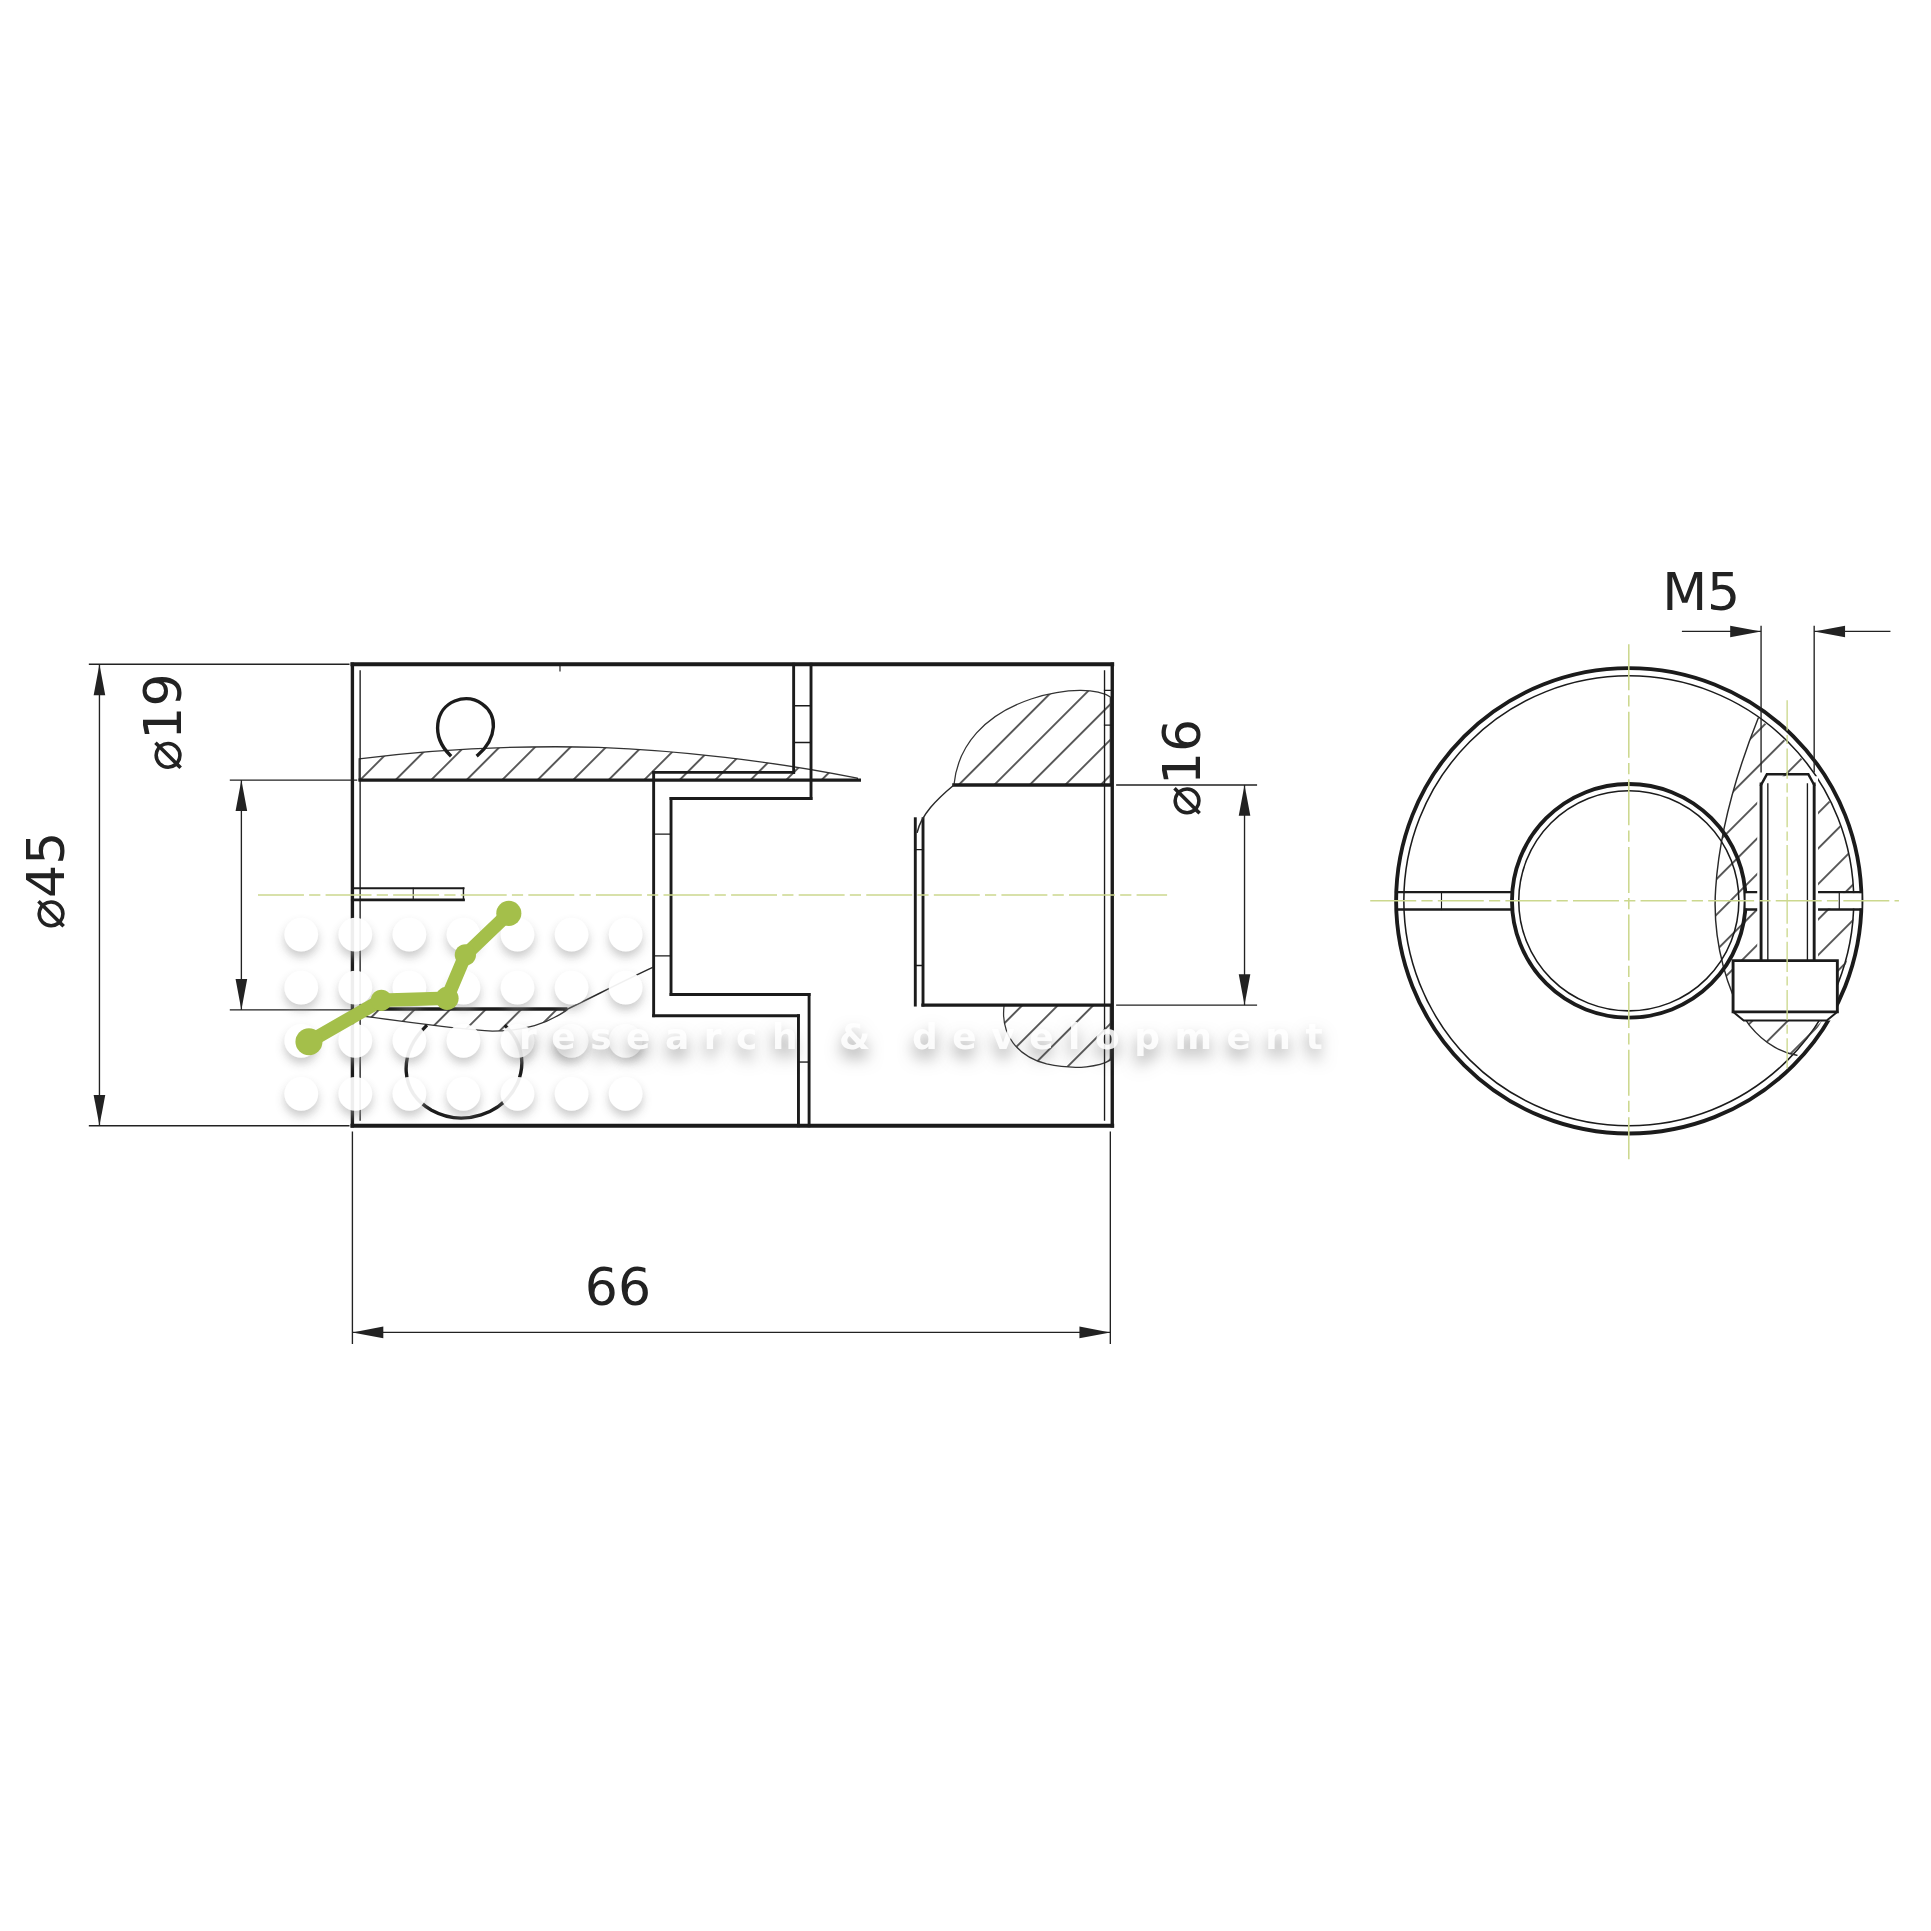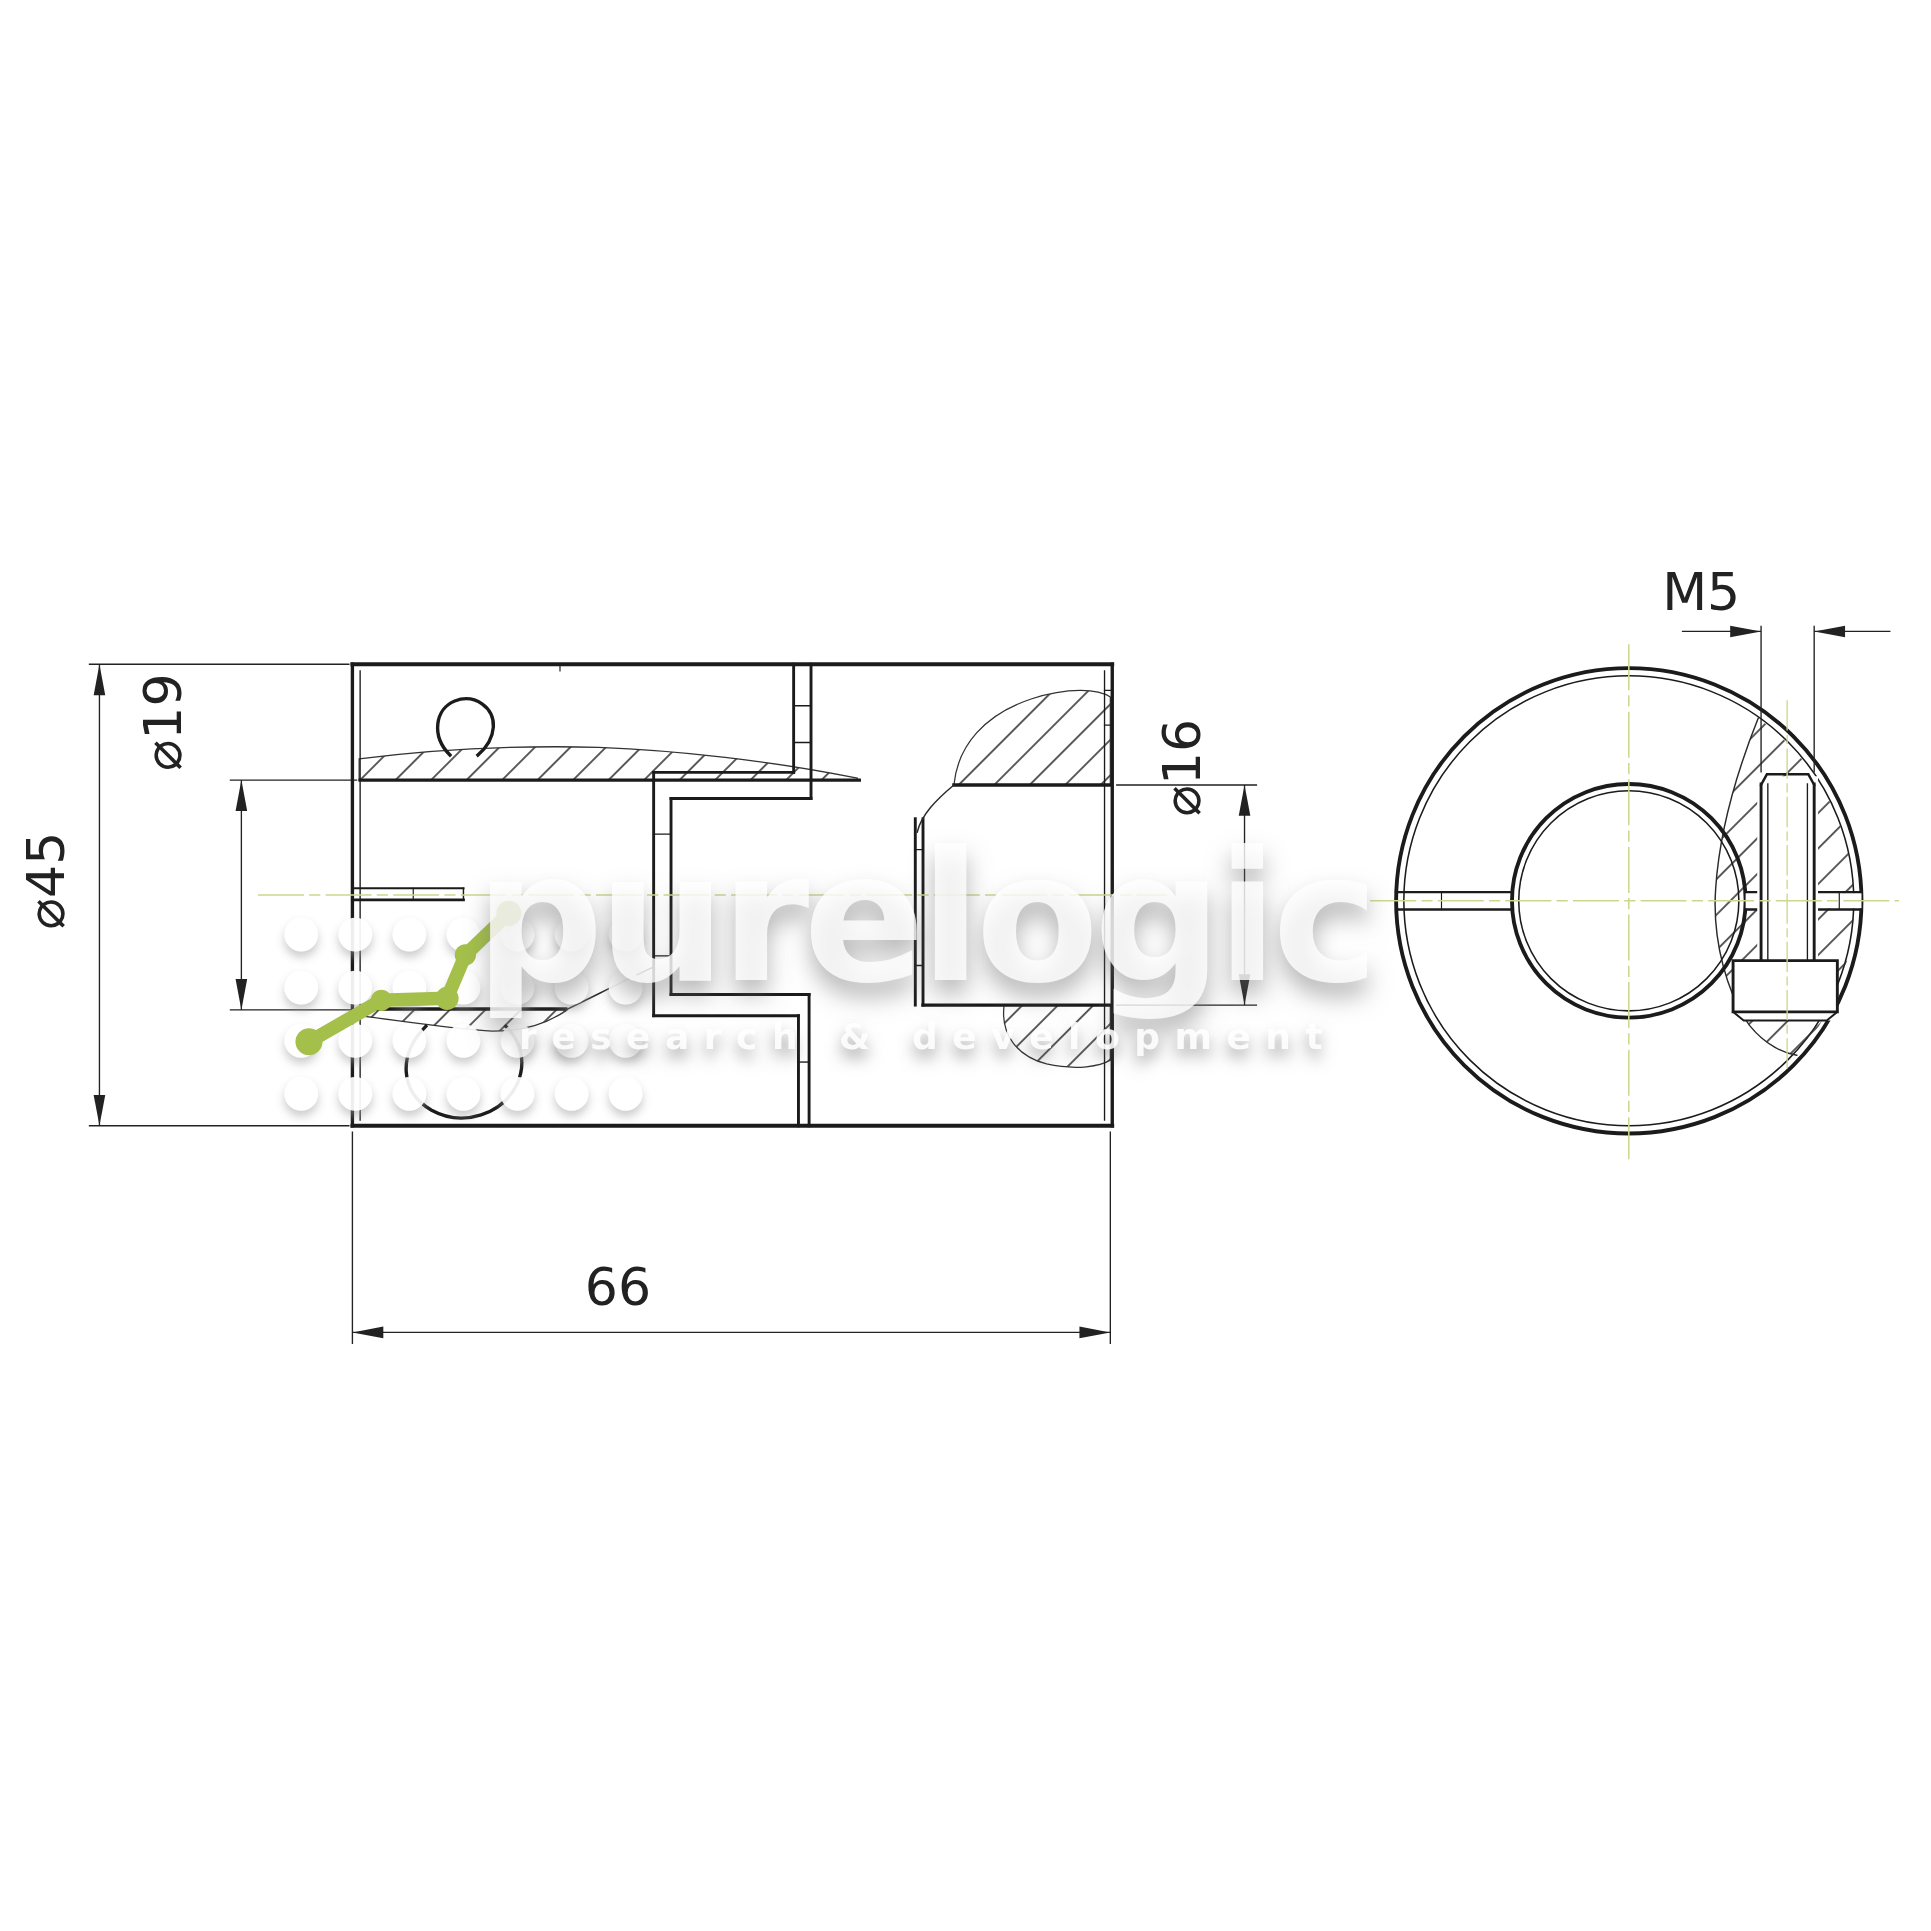--- a/index.html
+++ b/index.html
@@ -225,18 +225,17 @@
     </g>
     <g color="#a4bf4a">
       <path d="M 320 1079 L 395 1036 L 463 1034 L 482 989 L 527 946" stroke="currentColor" stroke-width="14" fill="none" stroke-linejoin="round"></path>
       <circle cx="320" cy="1079" r="14" fill="currentColor"></circle>
       <circle cx="395" cy="1036" r="11" fill="currentColor"></circle>
       <circle cx="463" cy="1034" r="12" fill="currentColor"></circle>
       <circle cx="482" cy="989" r="11" fill="currentColor"></circle>
       <circle cx="527" cy="946" r="13" fill="currentColor"></circle>
     </g>
   </svg>
-  <div class="wm-word">purelogic</div>
   <div class="wm-tag">research &amp; development</div>
 </div>
 
 </div>
 
 
 </body></html>

